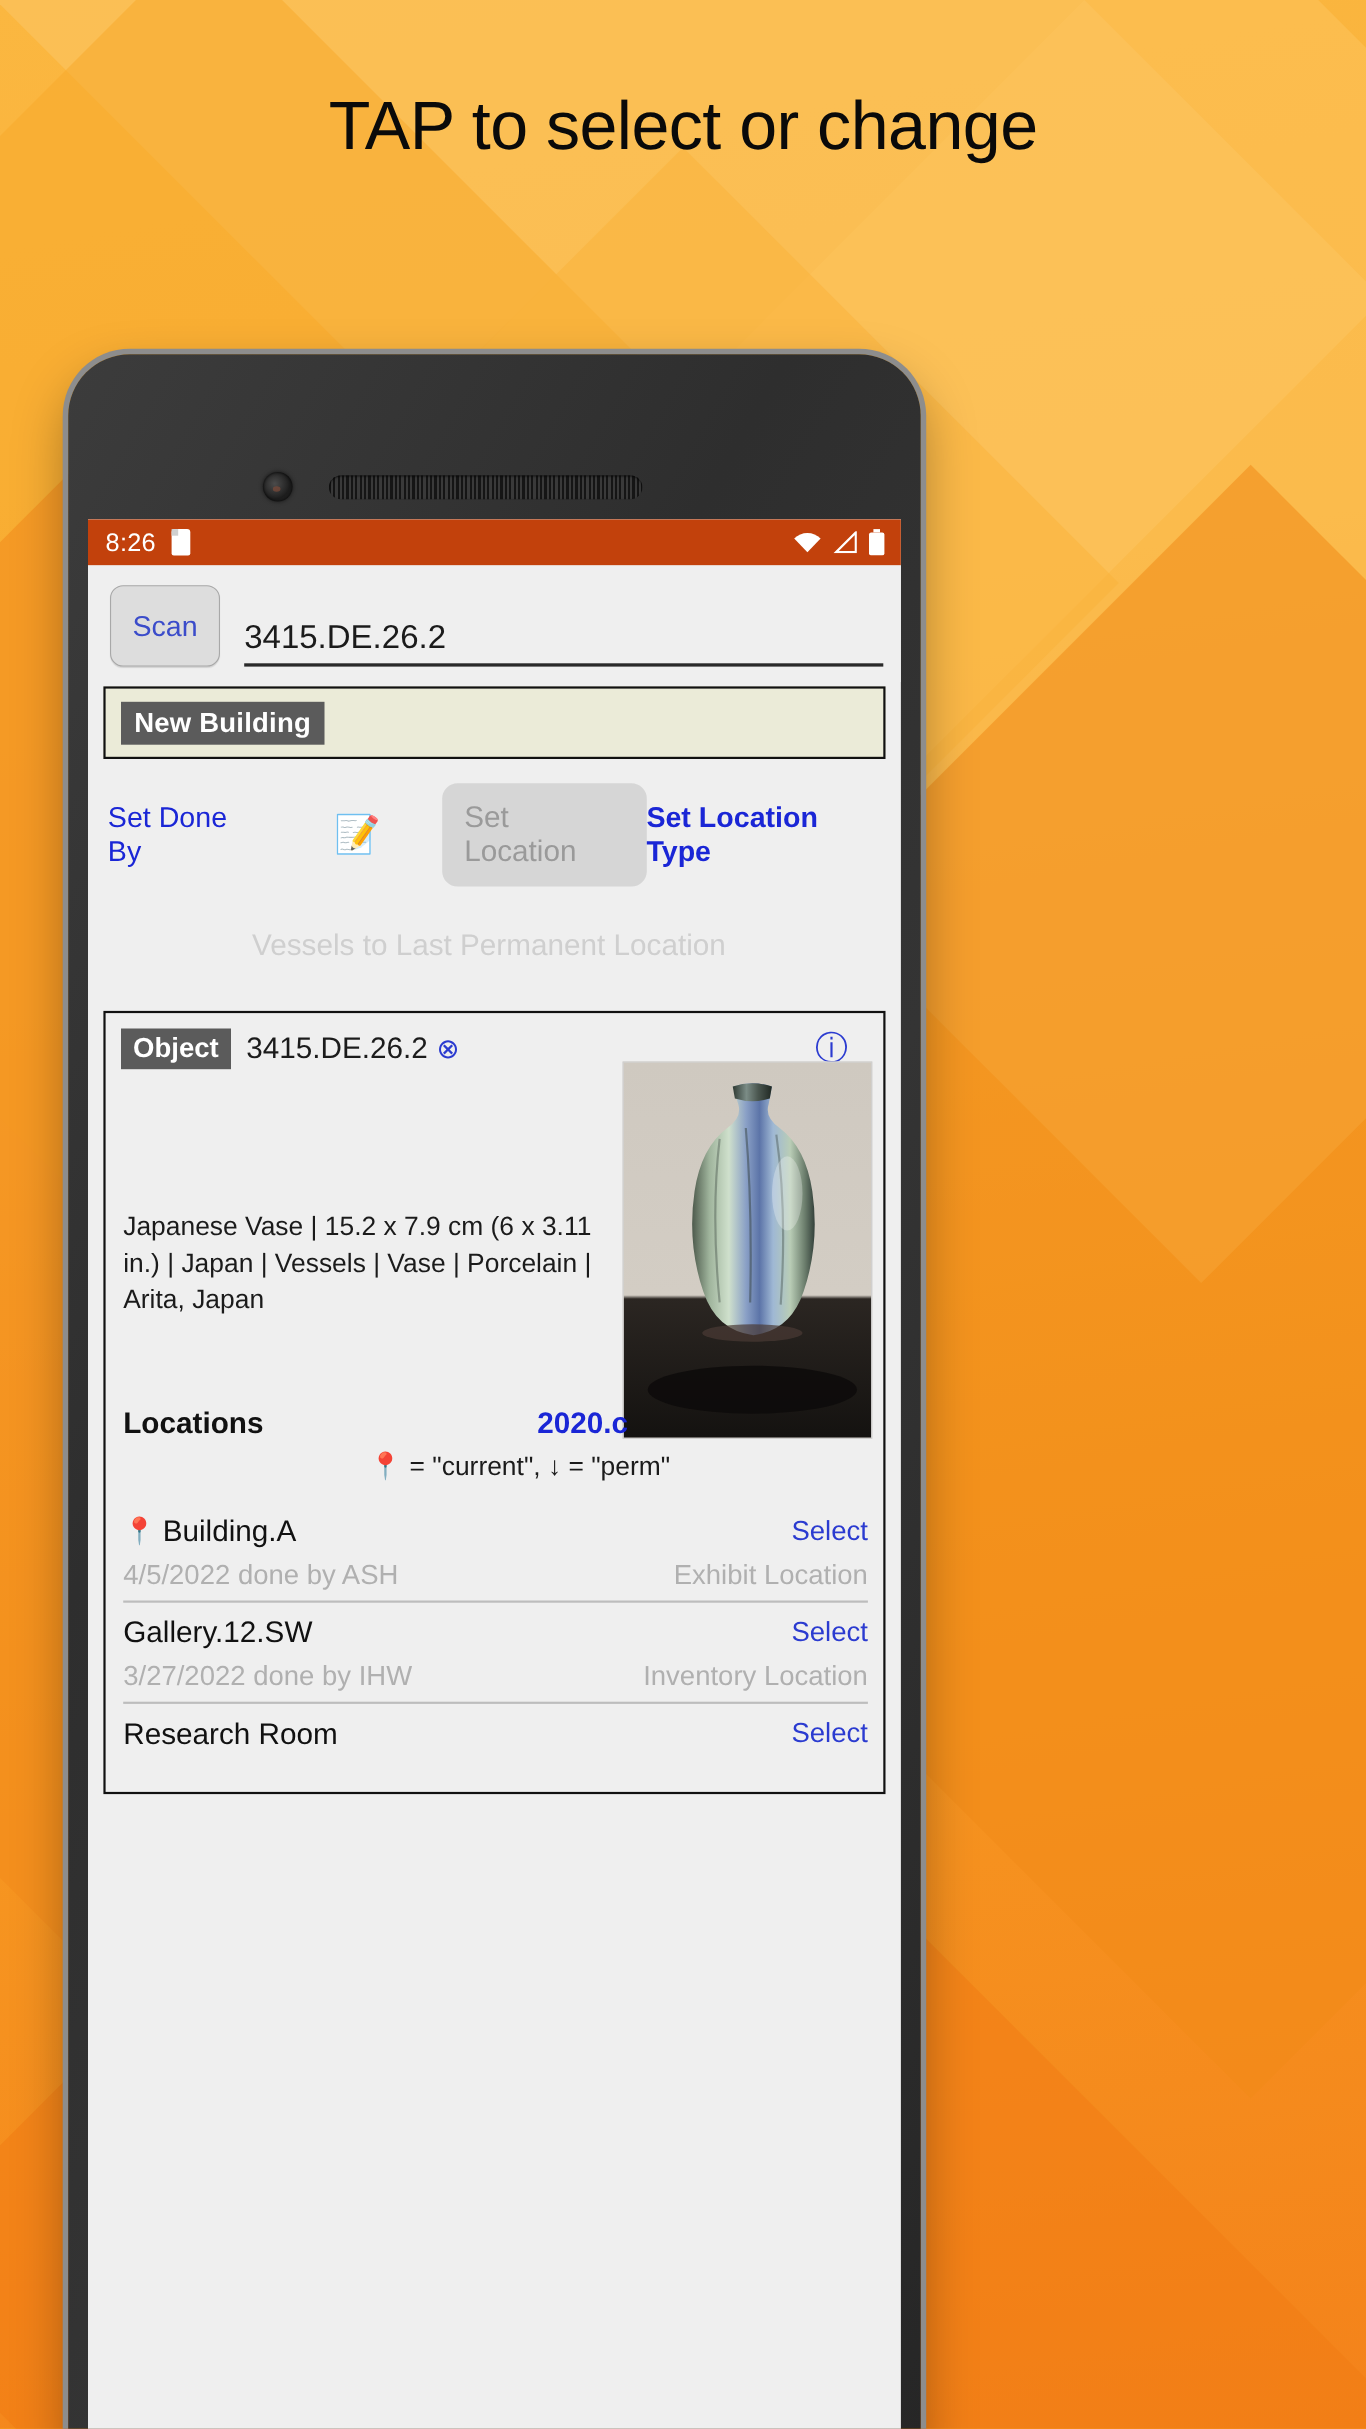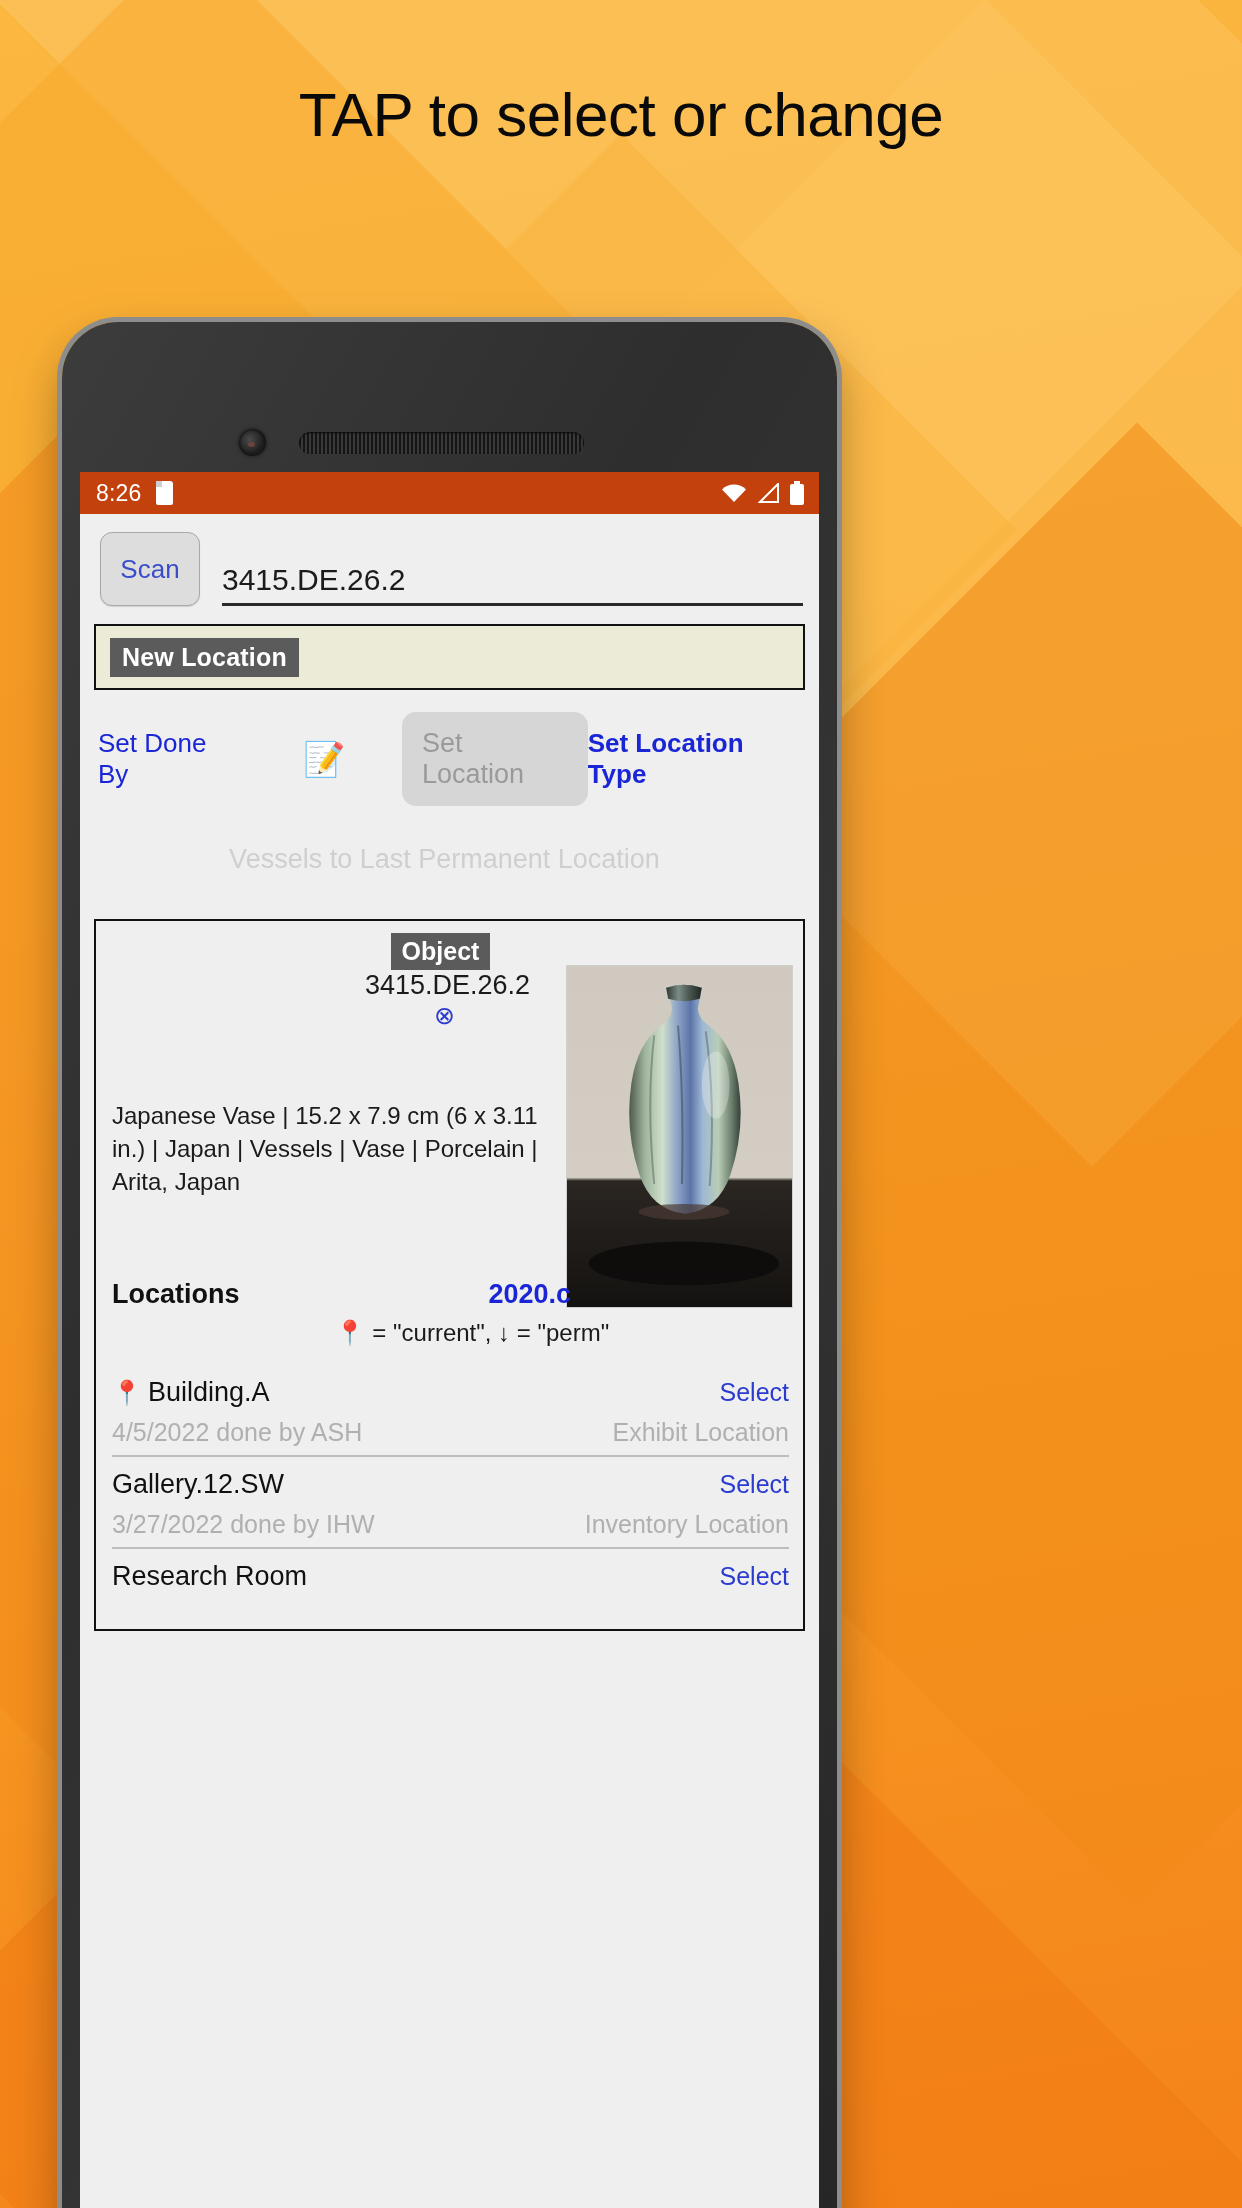--- a/index.html
+++ b/index.html
@@ -180,21 +180,20 @@
     margin: 44px 14px 0 14px;
     border: 2px solid #111;
     background: #EFEFEF;
     position: relative;
     height: 712px;
     overflow: hidden;
   }
   #objhead {
     display: flex; align-items: center;
     padding: 12px 32px 0 14px;
-    flex-direction: column;
   }
   #objhead .chip {
     background: #5B5B5B; color: #fff;
     font-size: 25px; font-weight: bold;
     padding: 4px 11px;
   }
   #objhead .acc { margin-left: 14px; font-size: 27px; color: #1b1b1b; }
   #objhead .clear { margin-left: 8px; color: #2B3BD0; font-size: 25px; }
   #objhead .info { margin-left: auto; color: #2B3BD0; font-size: 30px; }
 
@@ -290,21 +289,21 @@
     </div>
 
     <div id="scanrow">
       <div id="scan-btn">Scan</div>
       <div id="scan-field">
         <span class="val" placeholder="Scan or type accession number">3415.DE.26.2</span>
       </div>
     </div>
 
     <div id="newloc">
-      <span class="chip">New Location</span>
+      <span class="chip">New Building</span>
       <span></span>
     </div>
 
     <div id="actions">
       <span class="lnk">Set Done By</span>
       <span id="edit-icon">📝</span>
       <span id="setloc-btn">Set Location</span>
       <span id="setloctype">Set Location Type</span>
     </div>
 

